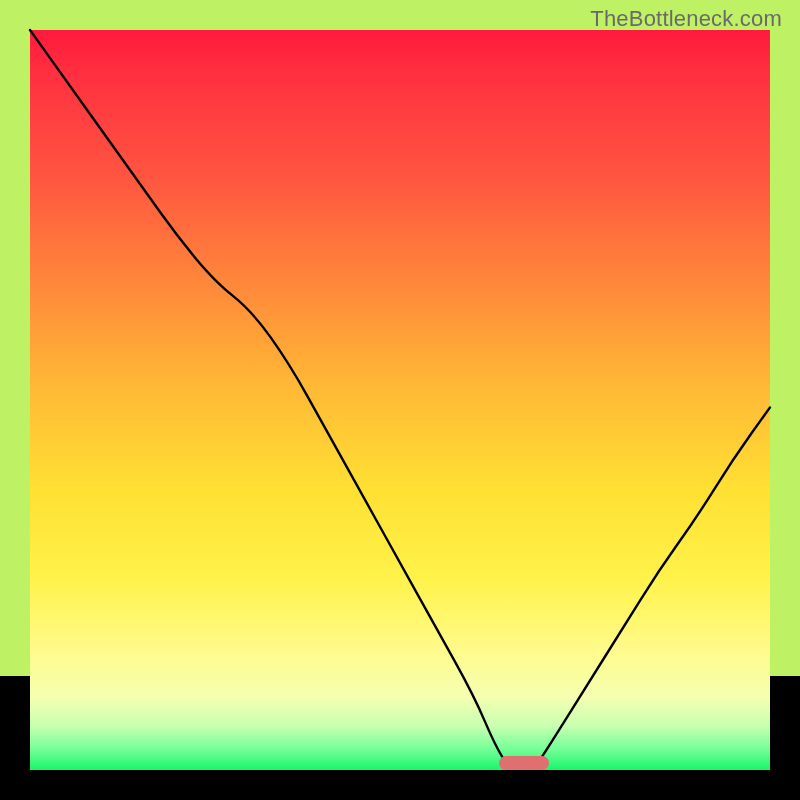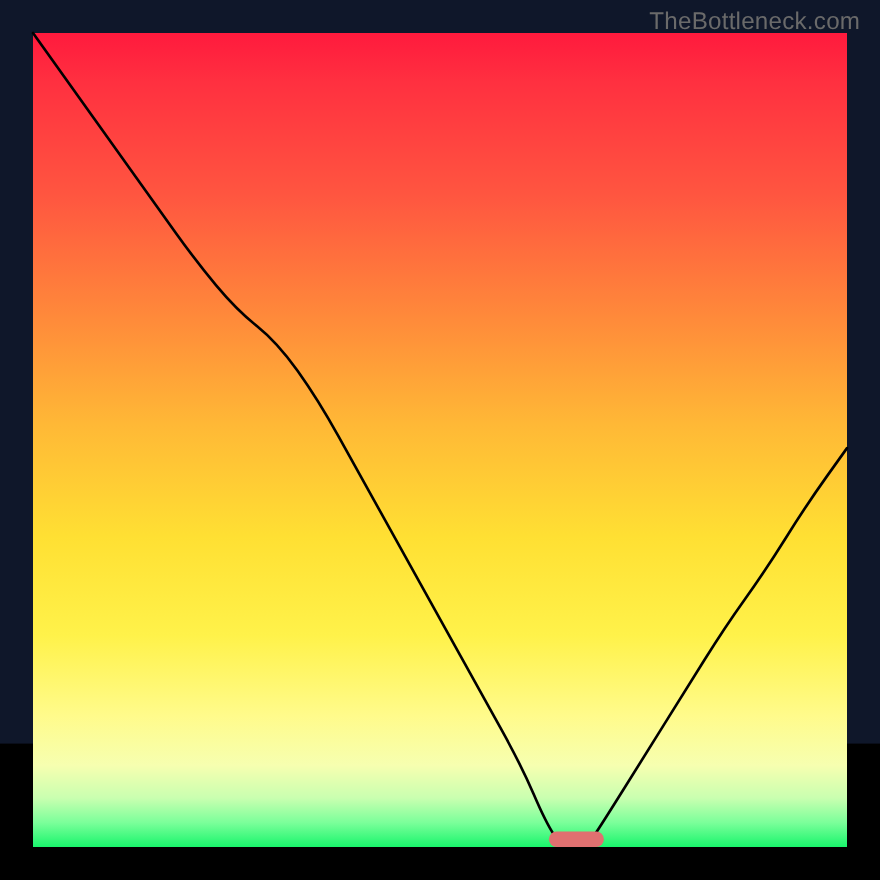--- a/index.html
+++ b/index.html
@@ -8,21 +8,21 @@
     width: 800px;
     height: 800px;
     background: #000;
     overflow: hidden;
     font-family: Arial, Helvetica, sans-serif;
   }
   .frame {
     position: relative;
     width: 800px;
     height: 676px;
-    background: #0f172a;
+    background: #bef264;
   }
   .plot {
     position: absolute;
     left: 30px;
     top: 30px;
     width: 740px;
     height: 740px;
     
     background: linear-gradient(
       to bottom,

